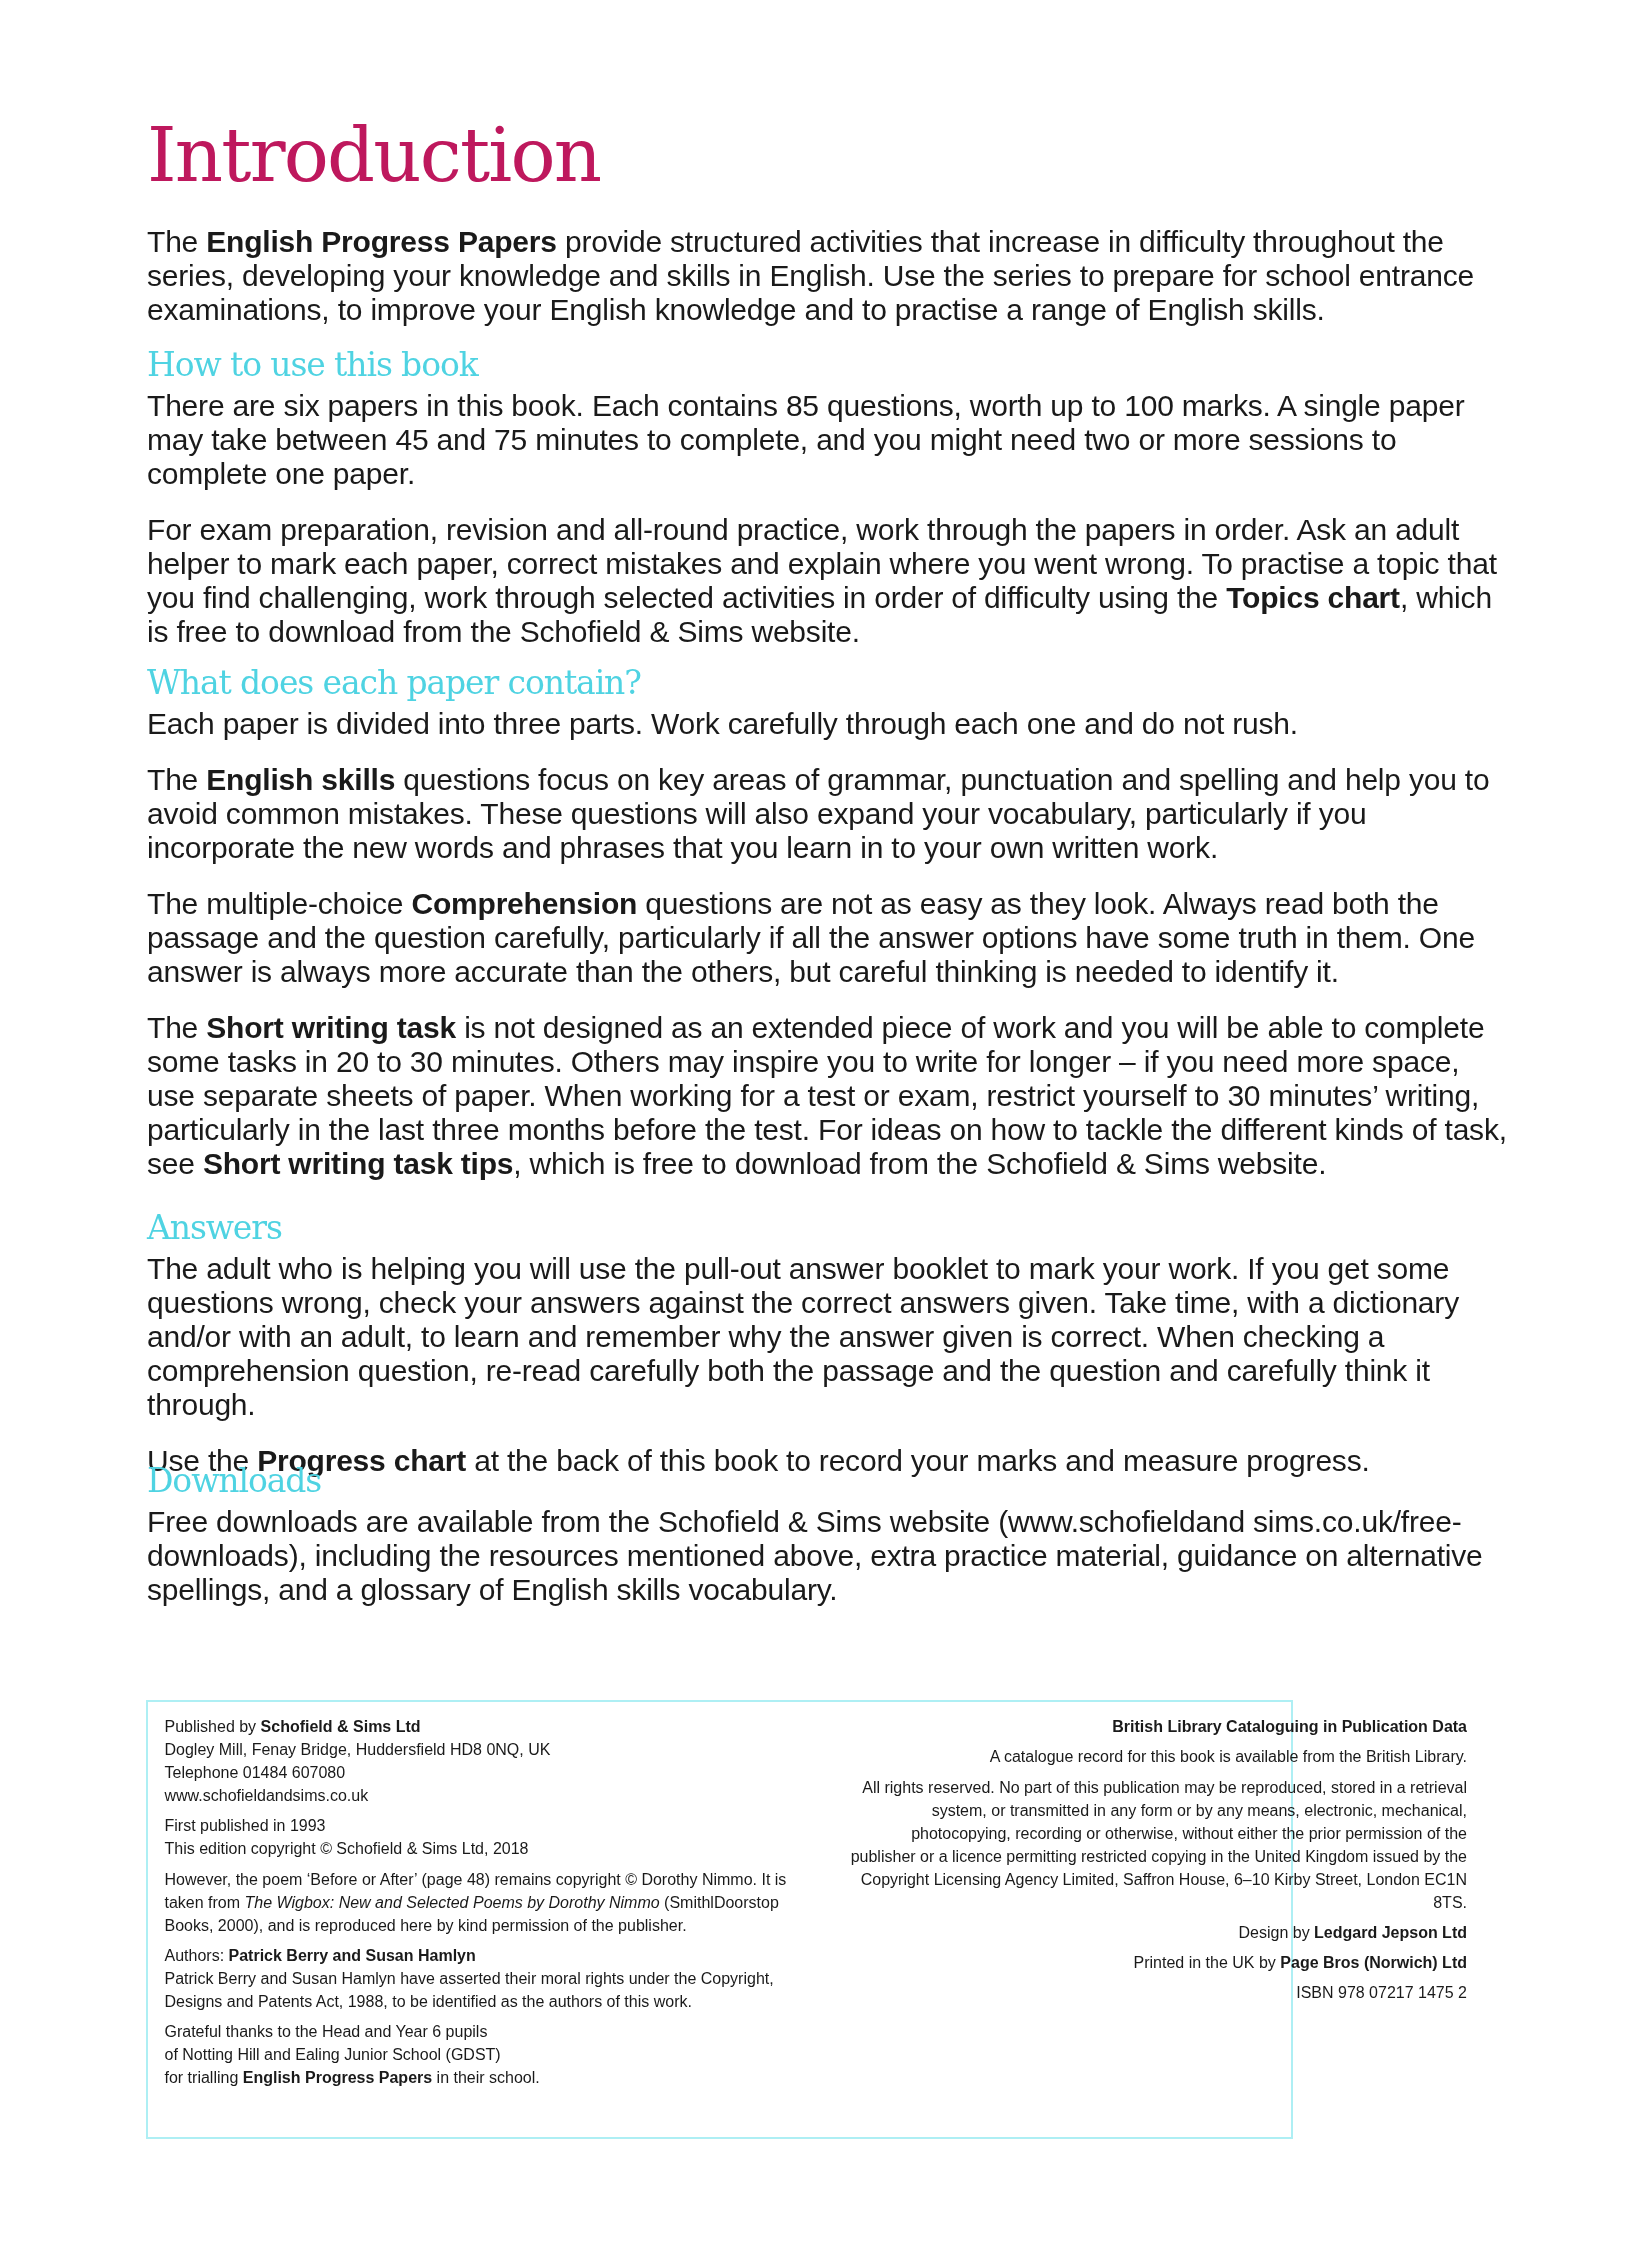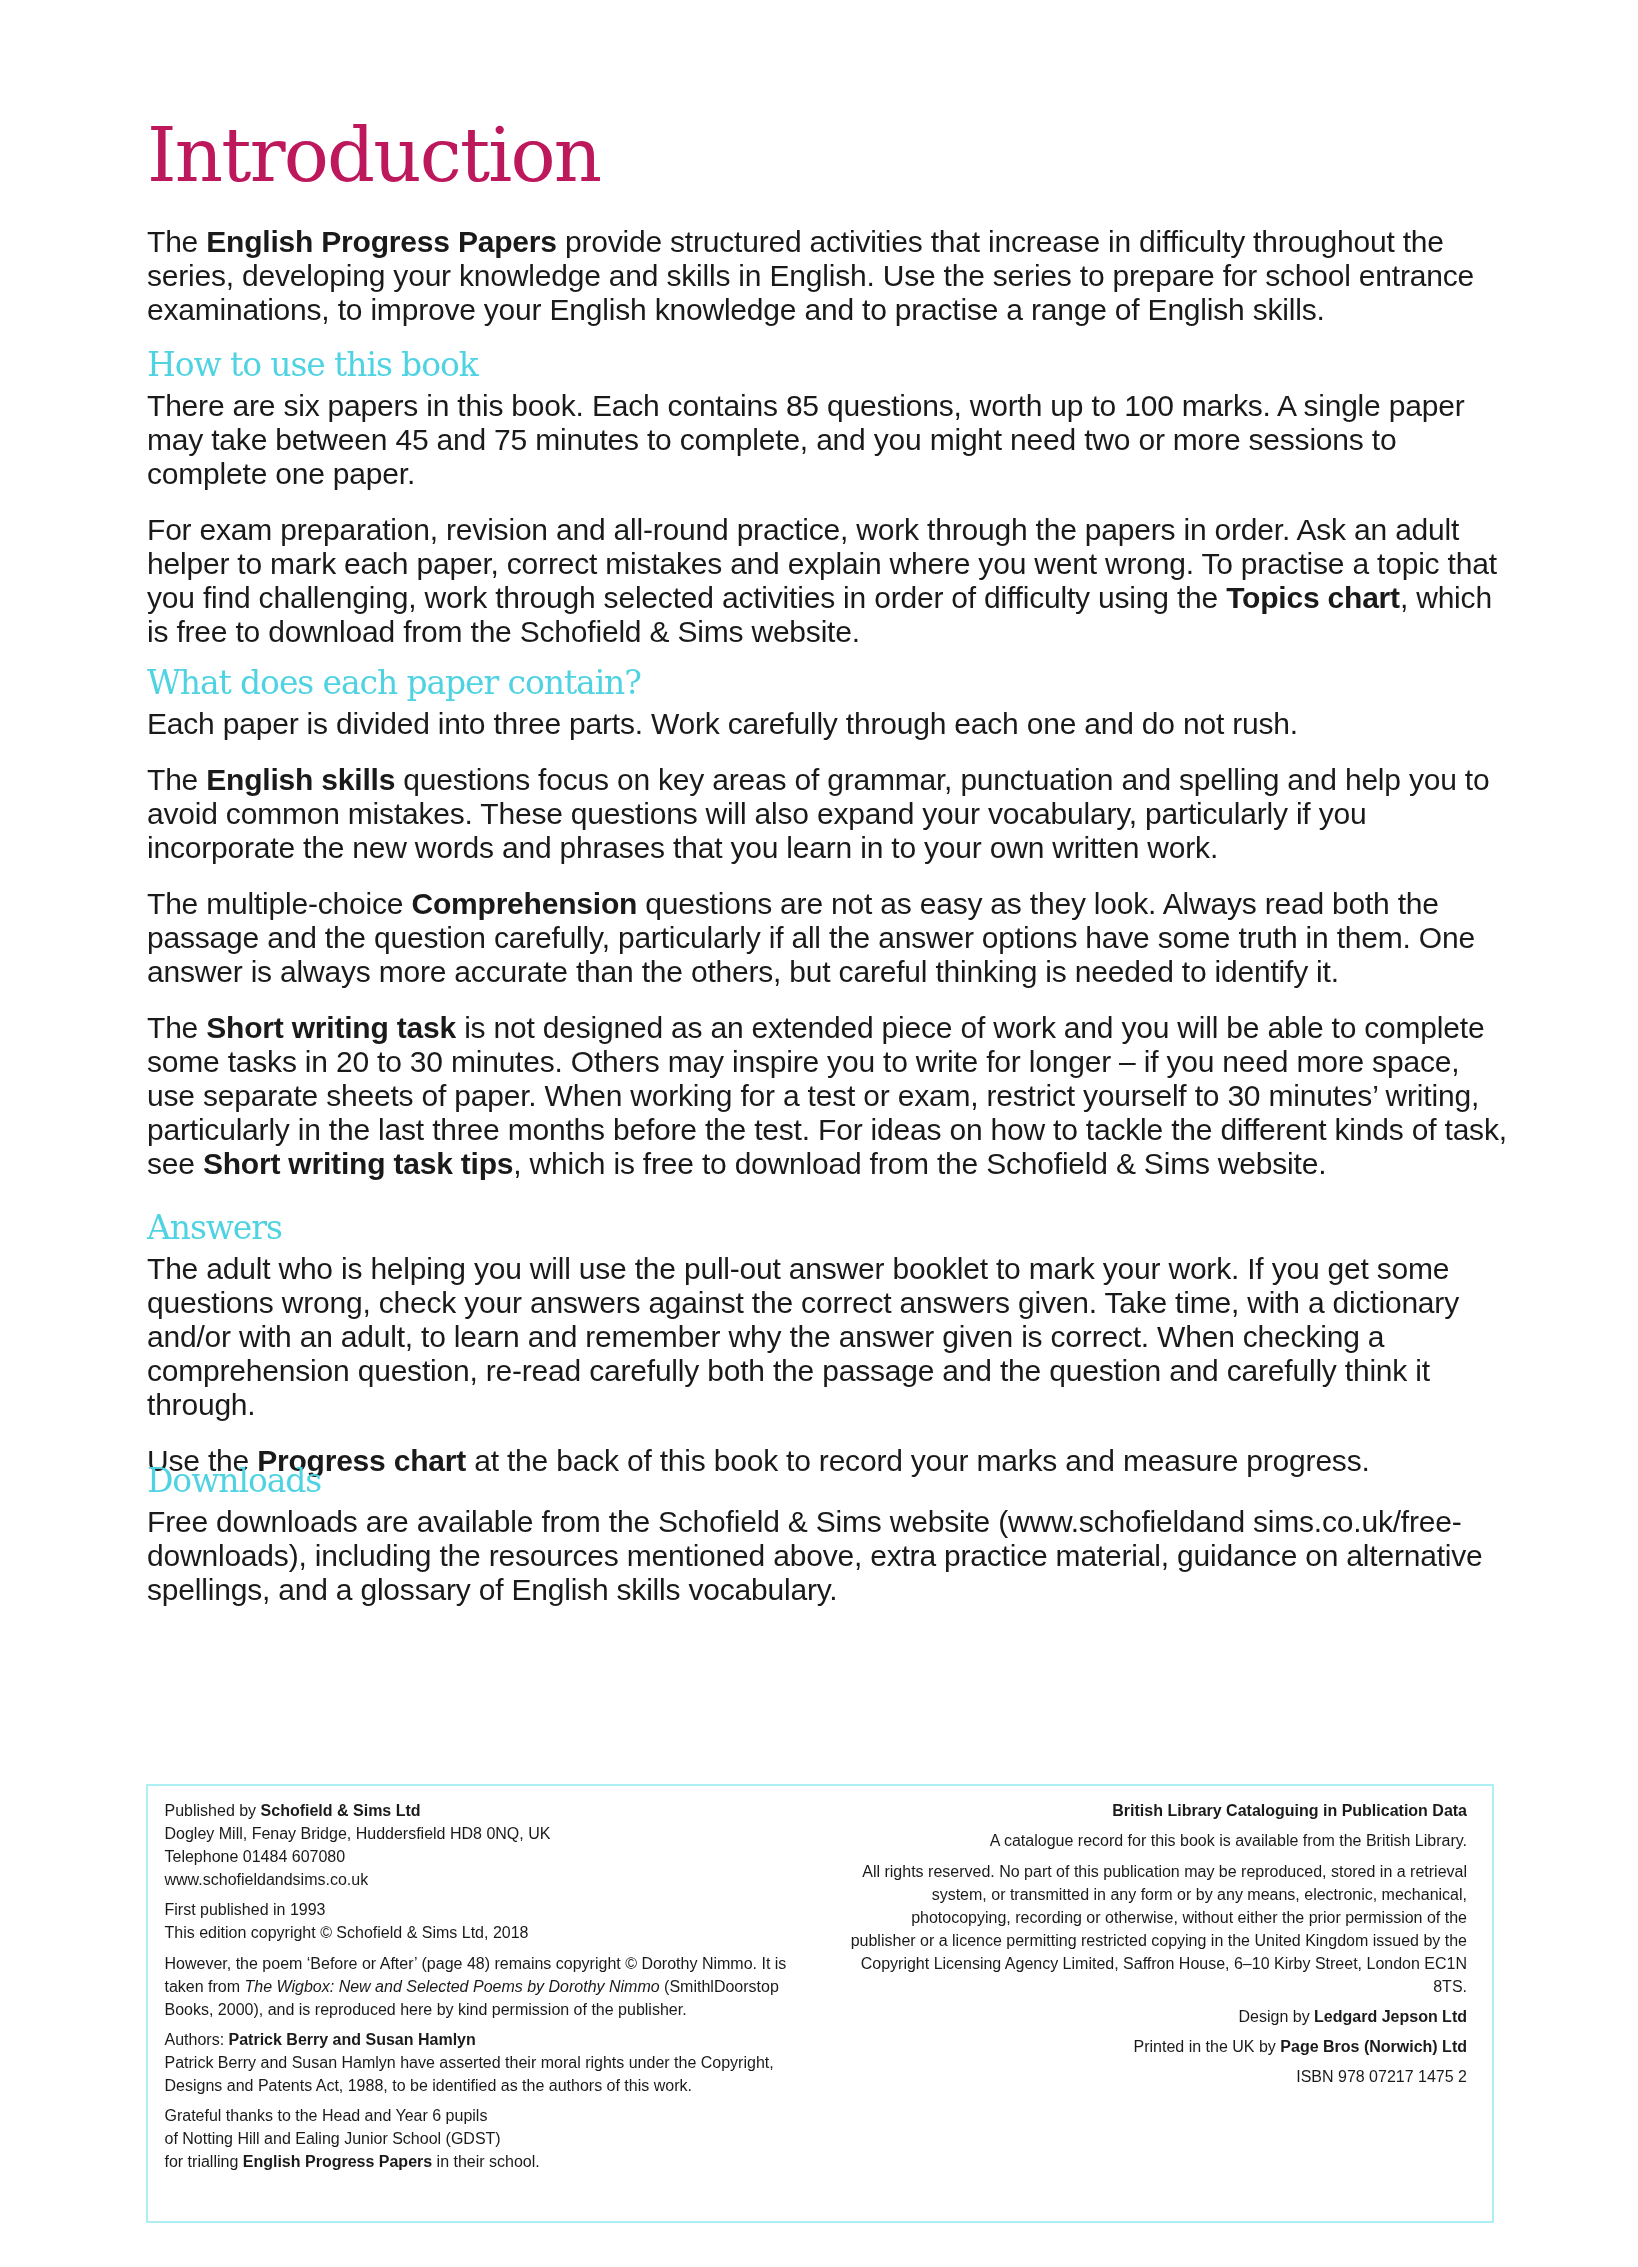--- a/index.html
+++ b/index.html
@@ -2,21 +2,21 @@
 <html style="font-size:14.7px"><head>
 <meta charset="utf-8">
 <style>
   html, body { margin: 0; padding: 0; background: #ffffff; }
   body { width: 1638px; height: 2267px; position: relative; overflow: hidden; color: #1a1a1a; font-family: "Liberation Sans", sans-serif; }
   .title { position: absolute; left: 147px; top: 118px; font-family: "DejaVu Serif", serif; font-weight: normal; font-size: 75px; color: #be185d; letter-spacing: -1.8px; line-height: 1; margin: 0; }
   .h2 { font-family: "DejaVu Serif", serif; font-weight: normal; font-size: 33px; color: #4fd3e2; letter-spacing: -1.1px; margin: 0 0 5.5px 0; line-height: 1.15; }
   .p { font-size: 30px; line-height: 34px; margin: 0 0 22px 0; letter-spacing: -0.2px; }
   .p b { font-weight: bold; }
   .block { position: absolute; left: 147px; width: 1368px; }
-  .imprint { position: absolute; left: 146px; top: 1784px; width: 1348px; height: 439px; border: 2.8px solid #aeeff4; box-sizing: border-box; }
+  .imprint { position: absolute; left: 146px; top: 1700px; width: 1147px; height: 439px; border: 2.8px solid #aeeff4; box-sizing: border-box; }
   .col { position: absolute; top: 13px; font-size: 16px; line-height: 23px; color: #1a1a1a; }
   .col-left { left: 16.5px; width: 624px; }
   .col-right { left: 695px; width: 624px; text-align: right; }
   .col p { margin: 0 0 7.3px 0; }
   i { font-style: italic; }
 </style>
 </head>
 <body>
 
 <h1 class="title">Introduction</h1>

